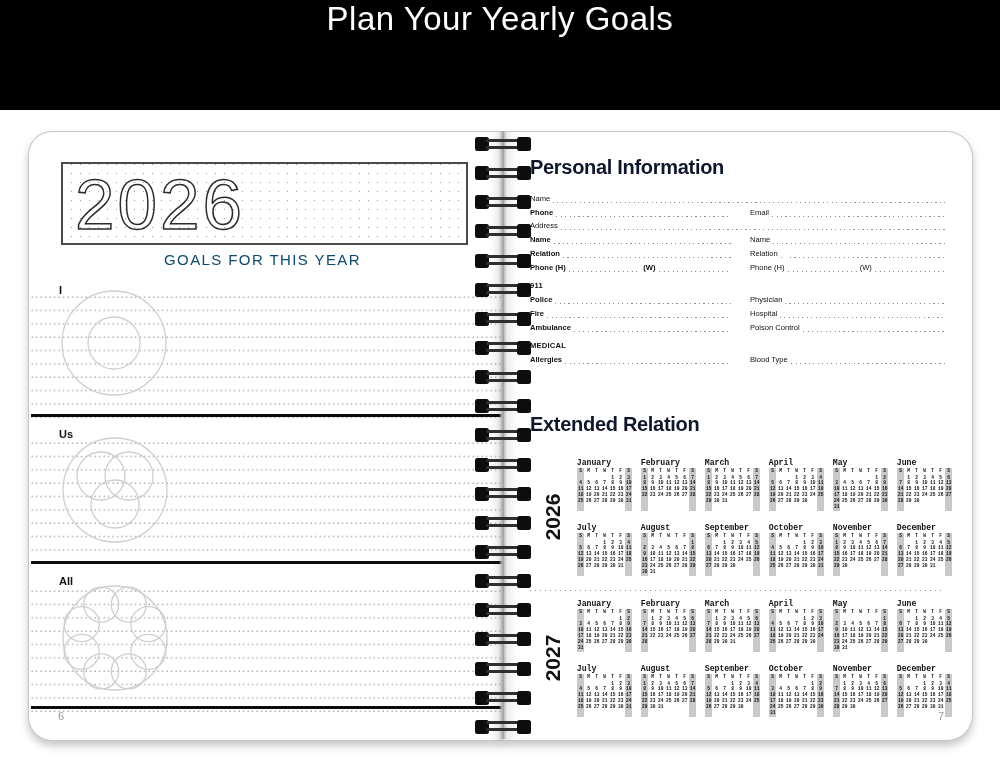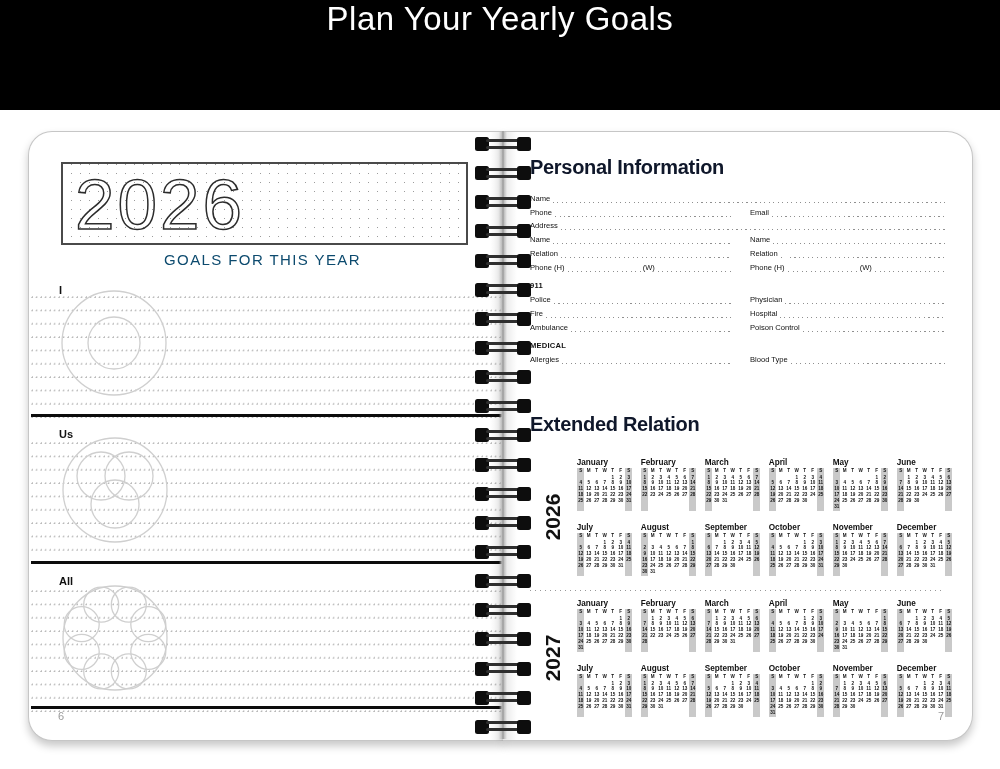--- a/index.html
+++ b/index.html
@@ -78,36 +78,36 @@
   .pn-right { right:28px; }
 
   
   .rp-title { position:absolute; left:27px; margin:0; font-size:20px; font-weight:bold;
               color:#0f172a; letter-spacing:-0.3px; }
   .t-personal { top:24px; }
   .t-extended { top:281px; }
   #personal-form { position:absolute; left:27px; right:27px; top:57px; }
   .form-row { display:flex; height:13.8px; align-items:flex-end;text-align:right; }
   .form-cell { flex:1 1 auto; display:flex; align-items:flex-end; min-width:0; }
-  .form-row .form-cell:first-child:not(:only-child) { flex:0 0 53%; padding-right:19px; box-sizing:border-box; }
+  .form-row .form-cell:first-child:not(:only-child) { flex:0 0 53%; padding-right:19px; box-sizing:border-box;font-weight:bold; }
   .form-label { font-size:7.6px; color:#111; white-space:nowrap; padding-right:3px; line-height:9px; }
   .form-label + .dotfill + .form-label { padding-left:2px; }
   .dotfill {
     flex:1 1 auto; height:9px;
     background:repeating-linear-gradient(to right, #8f8f8f 0 1px, transparent 1px 4.5px) left bottom / 100% 1px no-repeat;
   }
   .form-header { font-size:7.6px; font-weight:bold; color:#111; height:13.5px; margin-top:5px;
                  display:flex; align-items:flex-end; letter-spacing:0.2px; }
 
   
   #calendar-years { position:absolute; left:27px; right:27px; top:318px; }
   .year-group { display:flex; margin-top:8px; }
   .year-label { flex:0 0 35px; display:flex; align-items:center; justify-content:center; }
   .year-label span { transform:rotate(-90deg); font-size:21px; font-weight:bold; color:#111; white-space:nowrap; }
-  .months-grid { display:grid; grid-template-columns:repeat(6, 56px); column-gap:8px; row-gap:12px; }
+  .months-grid { display:grid; grid-template-columns:repeat(6, 56px); column-gap:8px; row-gap:12px;font-family:Liberation Mono, monospace; }
   .month { width:56px; }
   .month-name { font-size:8.2px; font-weight:bold; color:#111; margin-bottom:1px; white-space:nowrap; }
   .month-grid { position:relative; width:56px; height:43px; }
   .wk-bar { position:absolute; top:0; width:7px; height:43px; background:#c9c9c9; z-index:0; }
   .wk-bar.left { left:0.5px; } .wk-bar.right { left:48.5px; }
   .dow-row, .date-row { position:relative; display:flex; z-index:1; }
   .dow-row span { width:8px; text-align:center; font-size:4.6px; font-weight:bold; line-height:6.5px; color:#111; }
   .date-row span { width:8px; text-align:center; font-size:4.6px; font-weight:bold; line-height:5.9px; color:#111; }
   .year-sep { height:2px; margin:13px 0 0 0;
     background:repeating-linear-gradient(to right, #999 0 1px, transparent 1px 5px) left center / 100% 1px no-repeat; }

